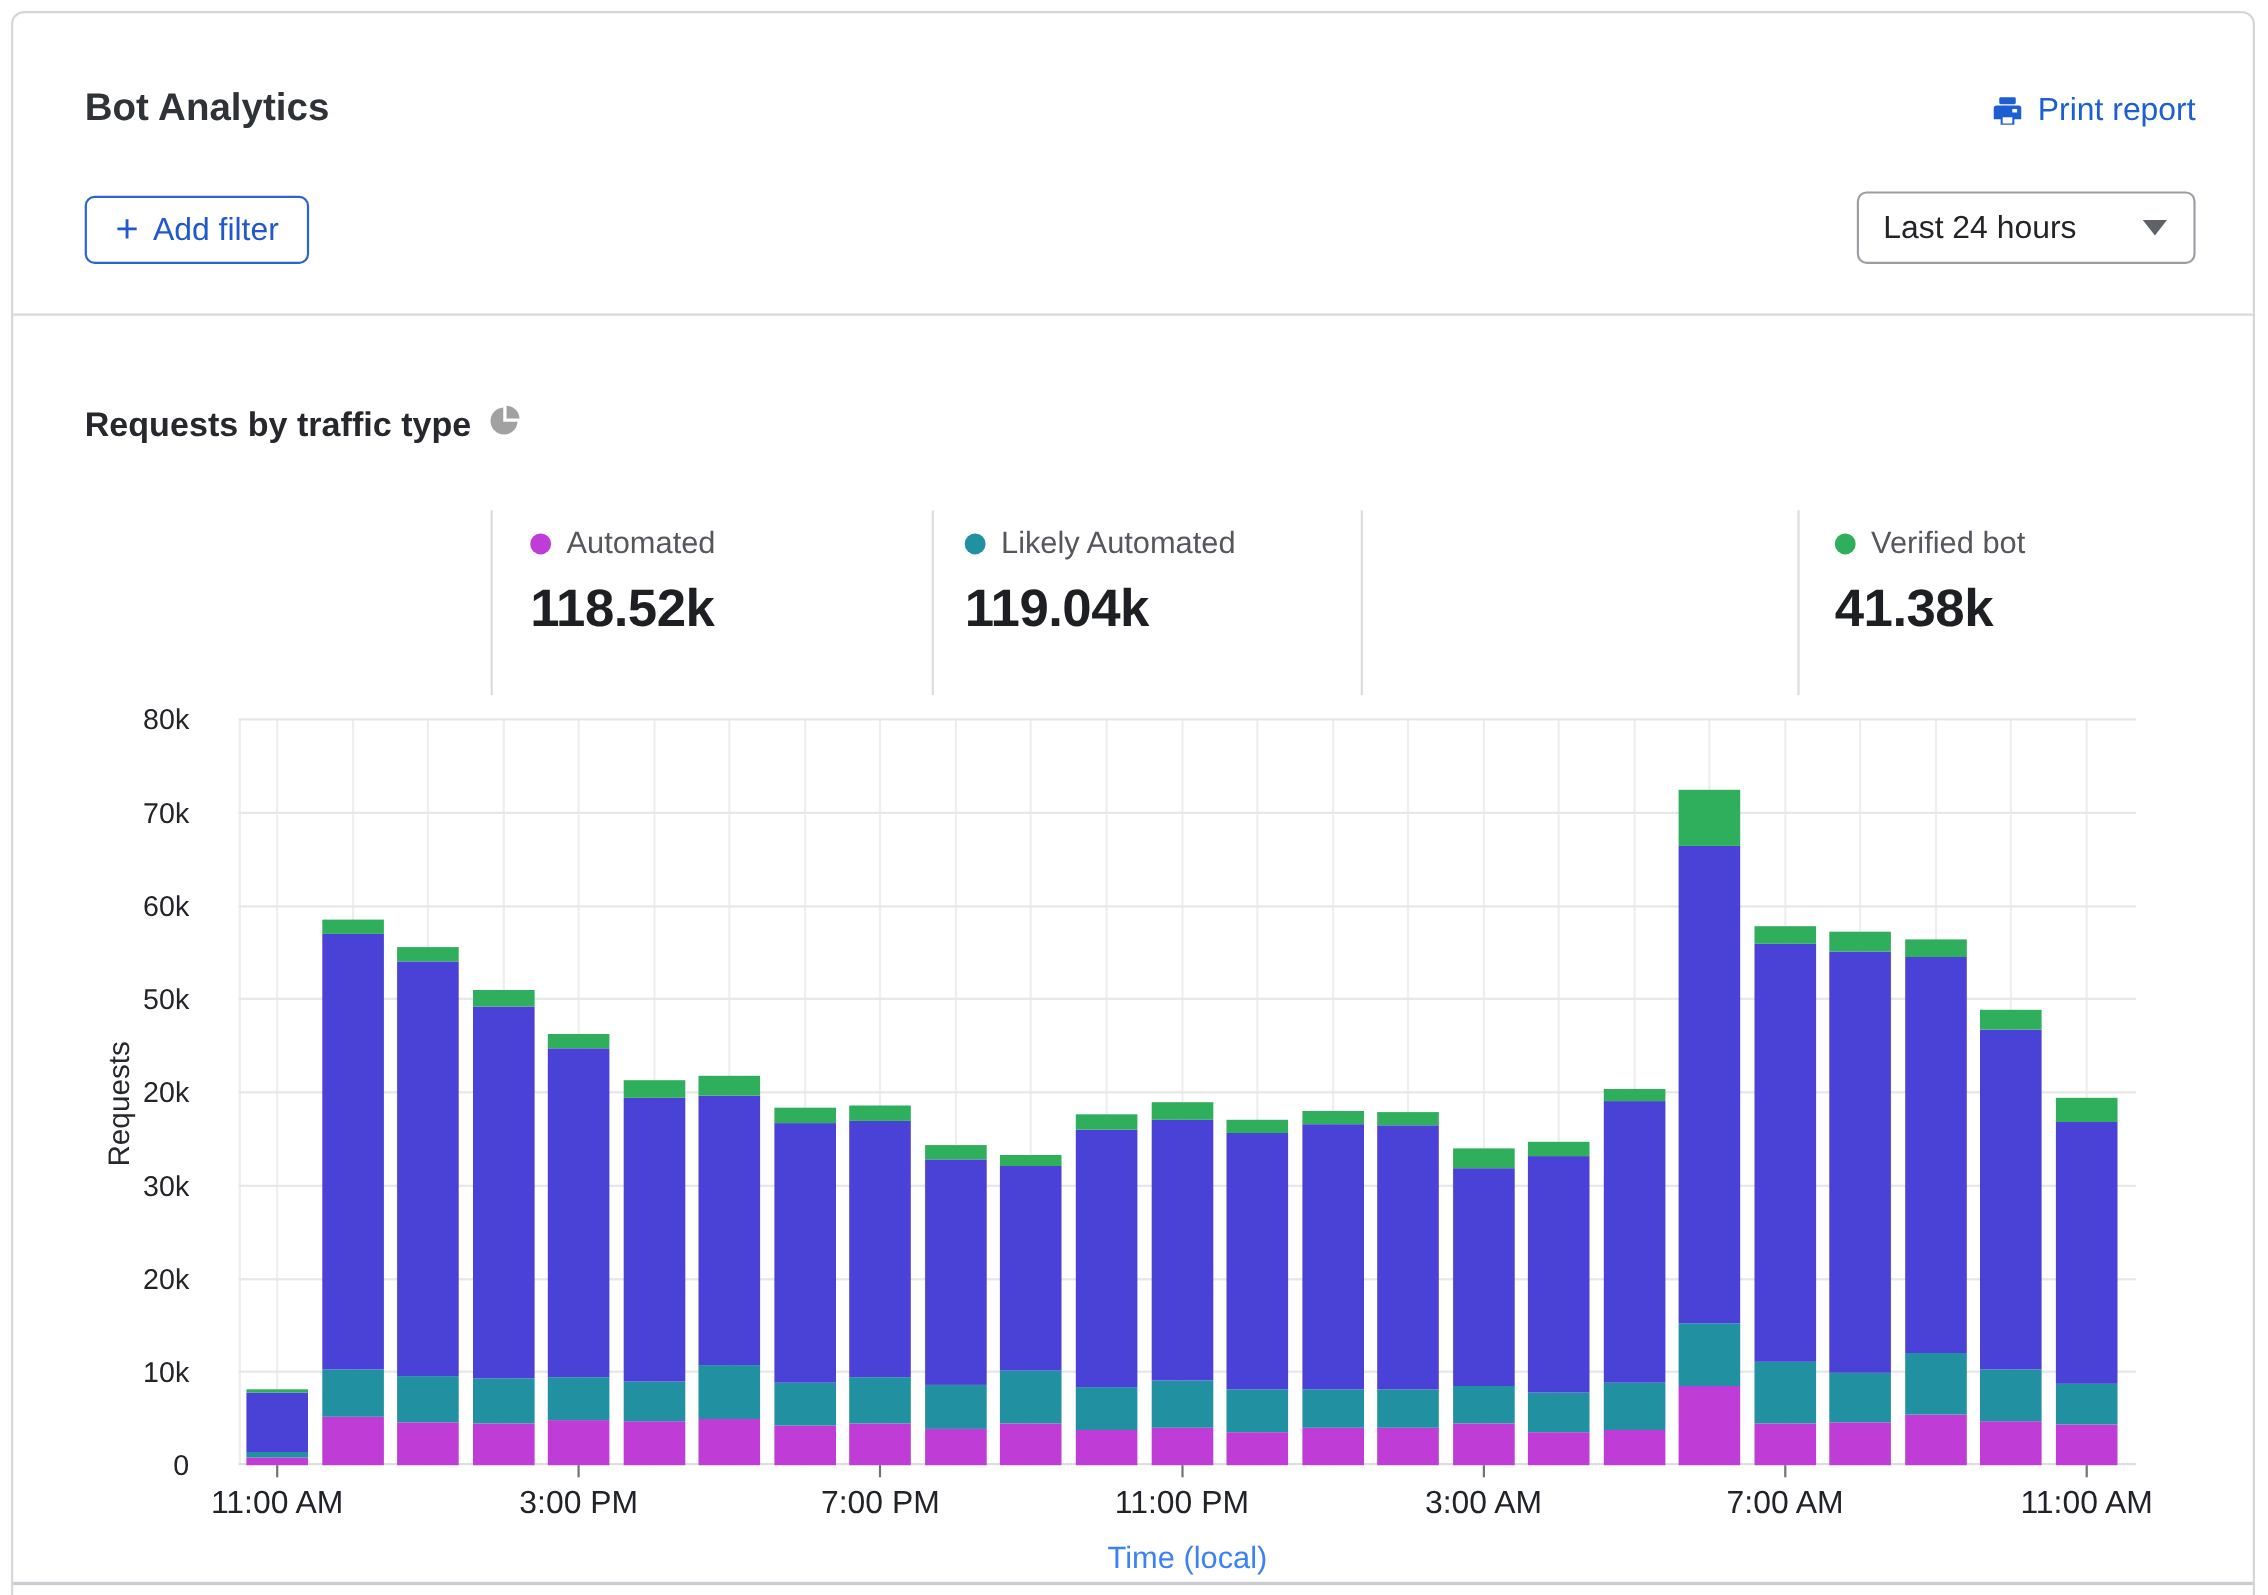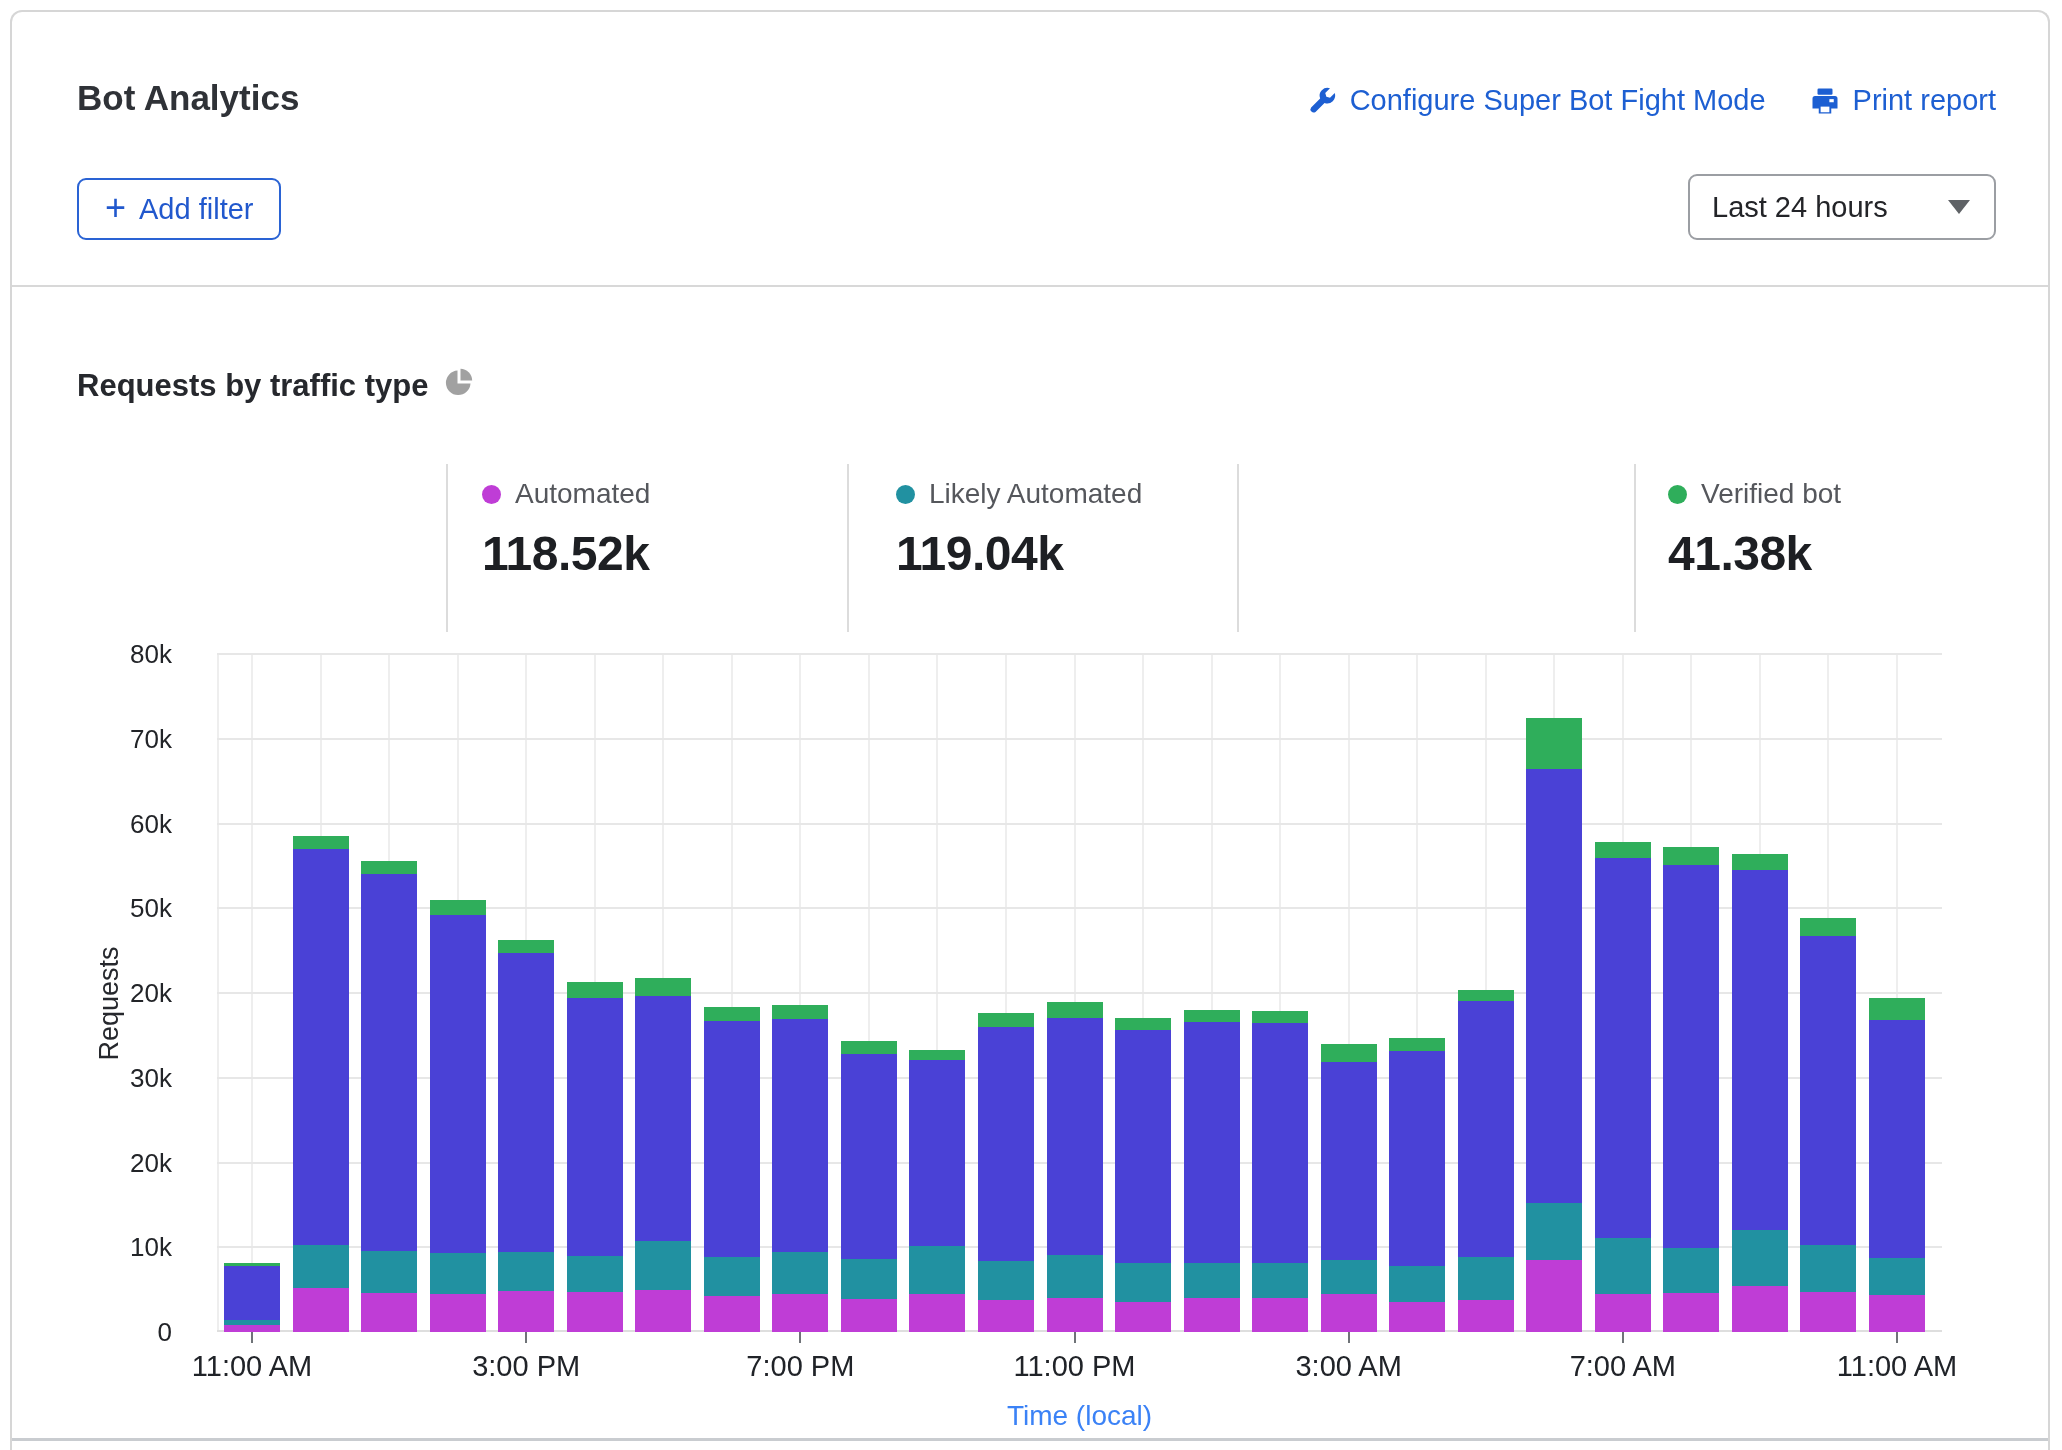--- a/index.html
+++ b/index.html
@@ -37,28 +37,20 @@
 <body>
 
 <div class="card">
 
   <div class="page-title">Bot Analytics</div>
 
   <div class="header-links">
     <div class="hlink">
       <span>
         <svg width="30" height="30" viewBox="0 0 24 24">
-            <path fill="#1d5fd2" d="M22.2 5.6a6.3 6.3 0 0 1-8.2 7.9l-7.2 7.2a2.5 2.5 0 0 1-3.5-3.5l7.2-7.2a6.3 6.3 0 0 1 7.9-8.2L14.6 5.6l.9 2.9 2.9.9z"></path>
-          </svg>
-      </span>
-      <span>Configure Super Bot Fight Mode</span>
-    </div>
-    <div class="hlink">
-      <span>
-        <svg width="30" height="30" viewBox="0 0 24 24">
           <rect x="6" y="2" width="12" height="5" rx="1" fill="#1d5fd2"></rect>
           <path fill="#1d5fd2" d="M4 8h16a2 2 0 0 1 2 2v8h-5v4H7v-4H2v-8a2 2 0 0 1 2-2z"></path>
           <rect x="8.5" y="16.5" width="7" height="4.5" fill="#ffffff"></rect>
           <rect x="15.5" y="10.5" width="3.5" height="2.5" fill="#ffffff"></rect>
         </svg>
       </span>
       <span>Print report</span>
     </div>
   </div>
 
@@ -86,21 +78,21 @@
 
   <div class="stat-divider" style="left:434px;"></div>
   <div class="stat" style="left:470px;">
     <div class="stat-label">
         <span class="stat-dot" style="background: rgb(191, 61, 214);"></span>
         <span>Automated</span>
       </div>
     <div class="stat-value">118.52k</div>
   </div>
   <div class="stat-divider" style="left:835px;"></div>
-  <div class="stat" style="left:884px;">
+  <div class="stat" style="left:865px;">
     <div class="stat-label">
         <span class="stat-dot" style="background: rgb(33, 145, 161);"></span>
         <span>Likely Automated</span>
       </div>
     <div class="stat-value">119.04k</div>
   </div>
   <div class="stat-divider" style="left:1225px;"></div>
   <div class="stat-divider" style="left:1622px;"></div>
   <div class="stat" style="left:1656px;">
     <div class="stat-label">

